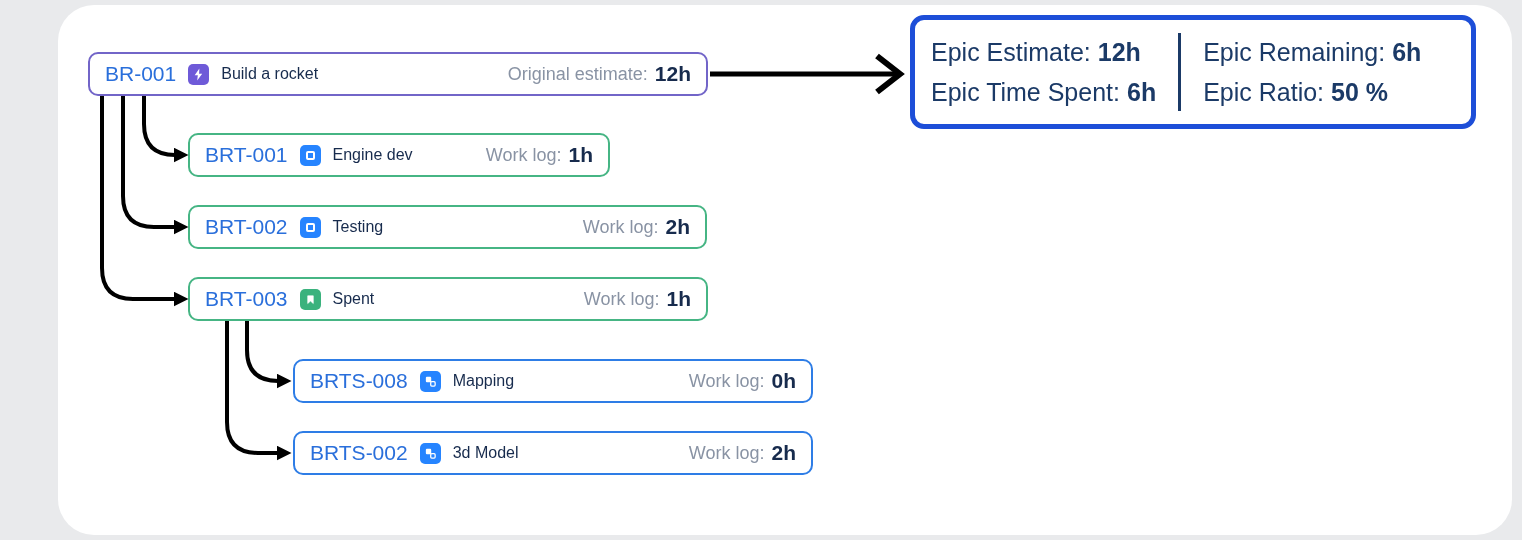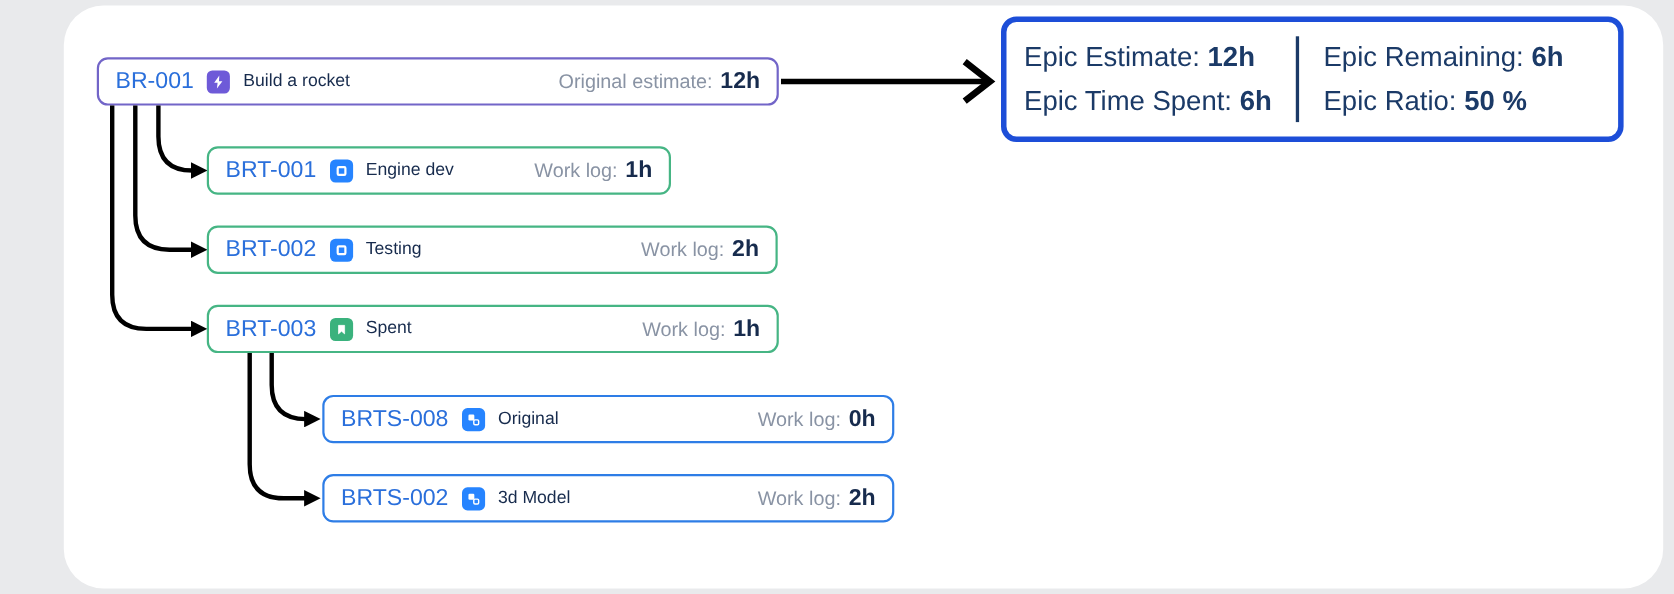--- a/index.html
+++ b/index.html
@@ -109,21 +109,21 @@
   </div>
 
   <div class="issue sub-1">
     <span class="key">BRTS-008</span>
     <span class="tbadge blue">
       <svg width="15" height="15" viewBox="0 0 21 21">
         <rect x="4" y="4" width="7.5" height="7.5" rx="1.5" fill="#ffffff"></rect>
         <rect x="10.8" y="10.8" width="6.2" height="6.2" rx="1.5" fill="none" stroke="#ffffff" stroke-width="1.8"></rect>
       </svg>
     </span>
-    <span class="title">Original</span>
+    <span class="title">Mapping</span>
     <span class="meta">
       <span class="mlabel">Work log:</span>
       <span class="mvalue">0h</span>
     </span>
   </div>
 
   <div class="issue sub-2">
     <span class="key">BRTS-002</span>
     <span class="tbadge blue">
       <svg width="15" height="15" viewBox="0 0 21 21">

